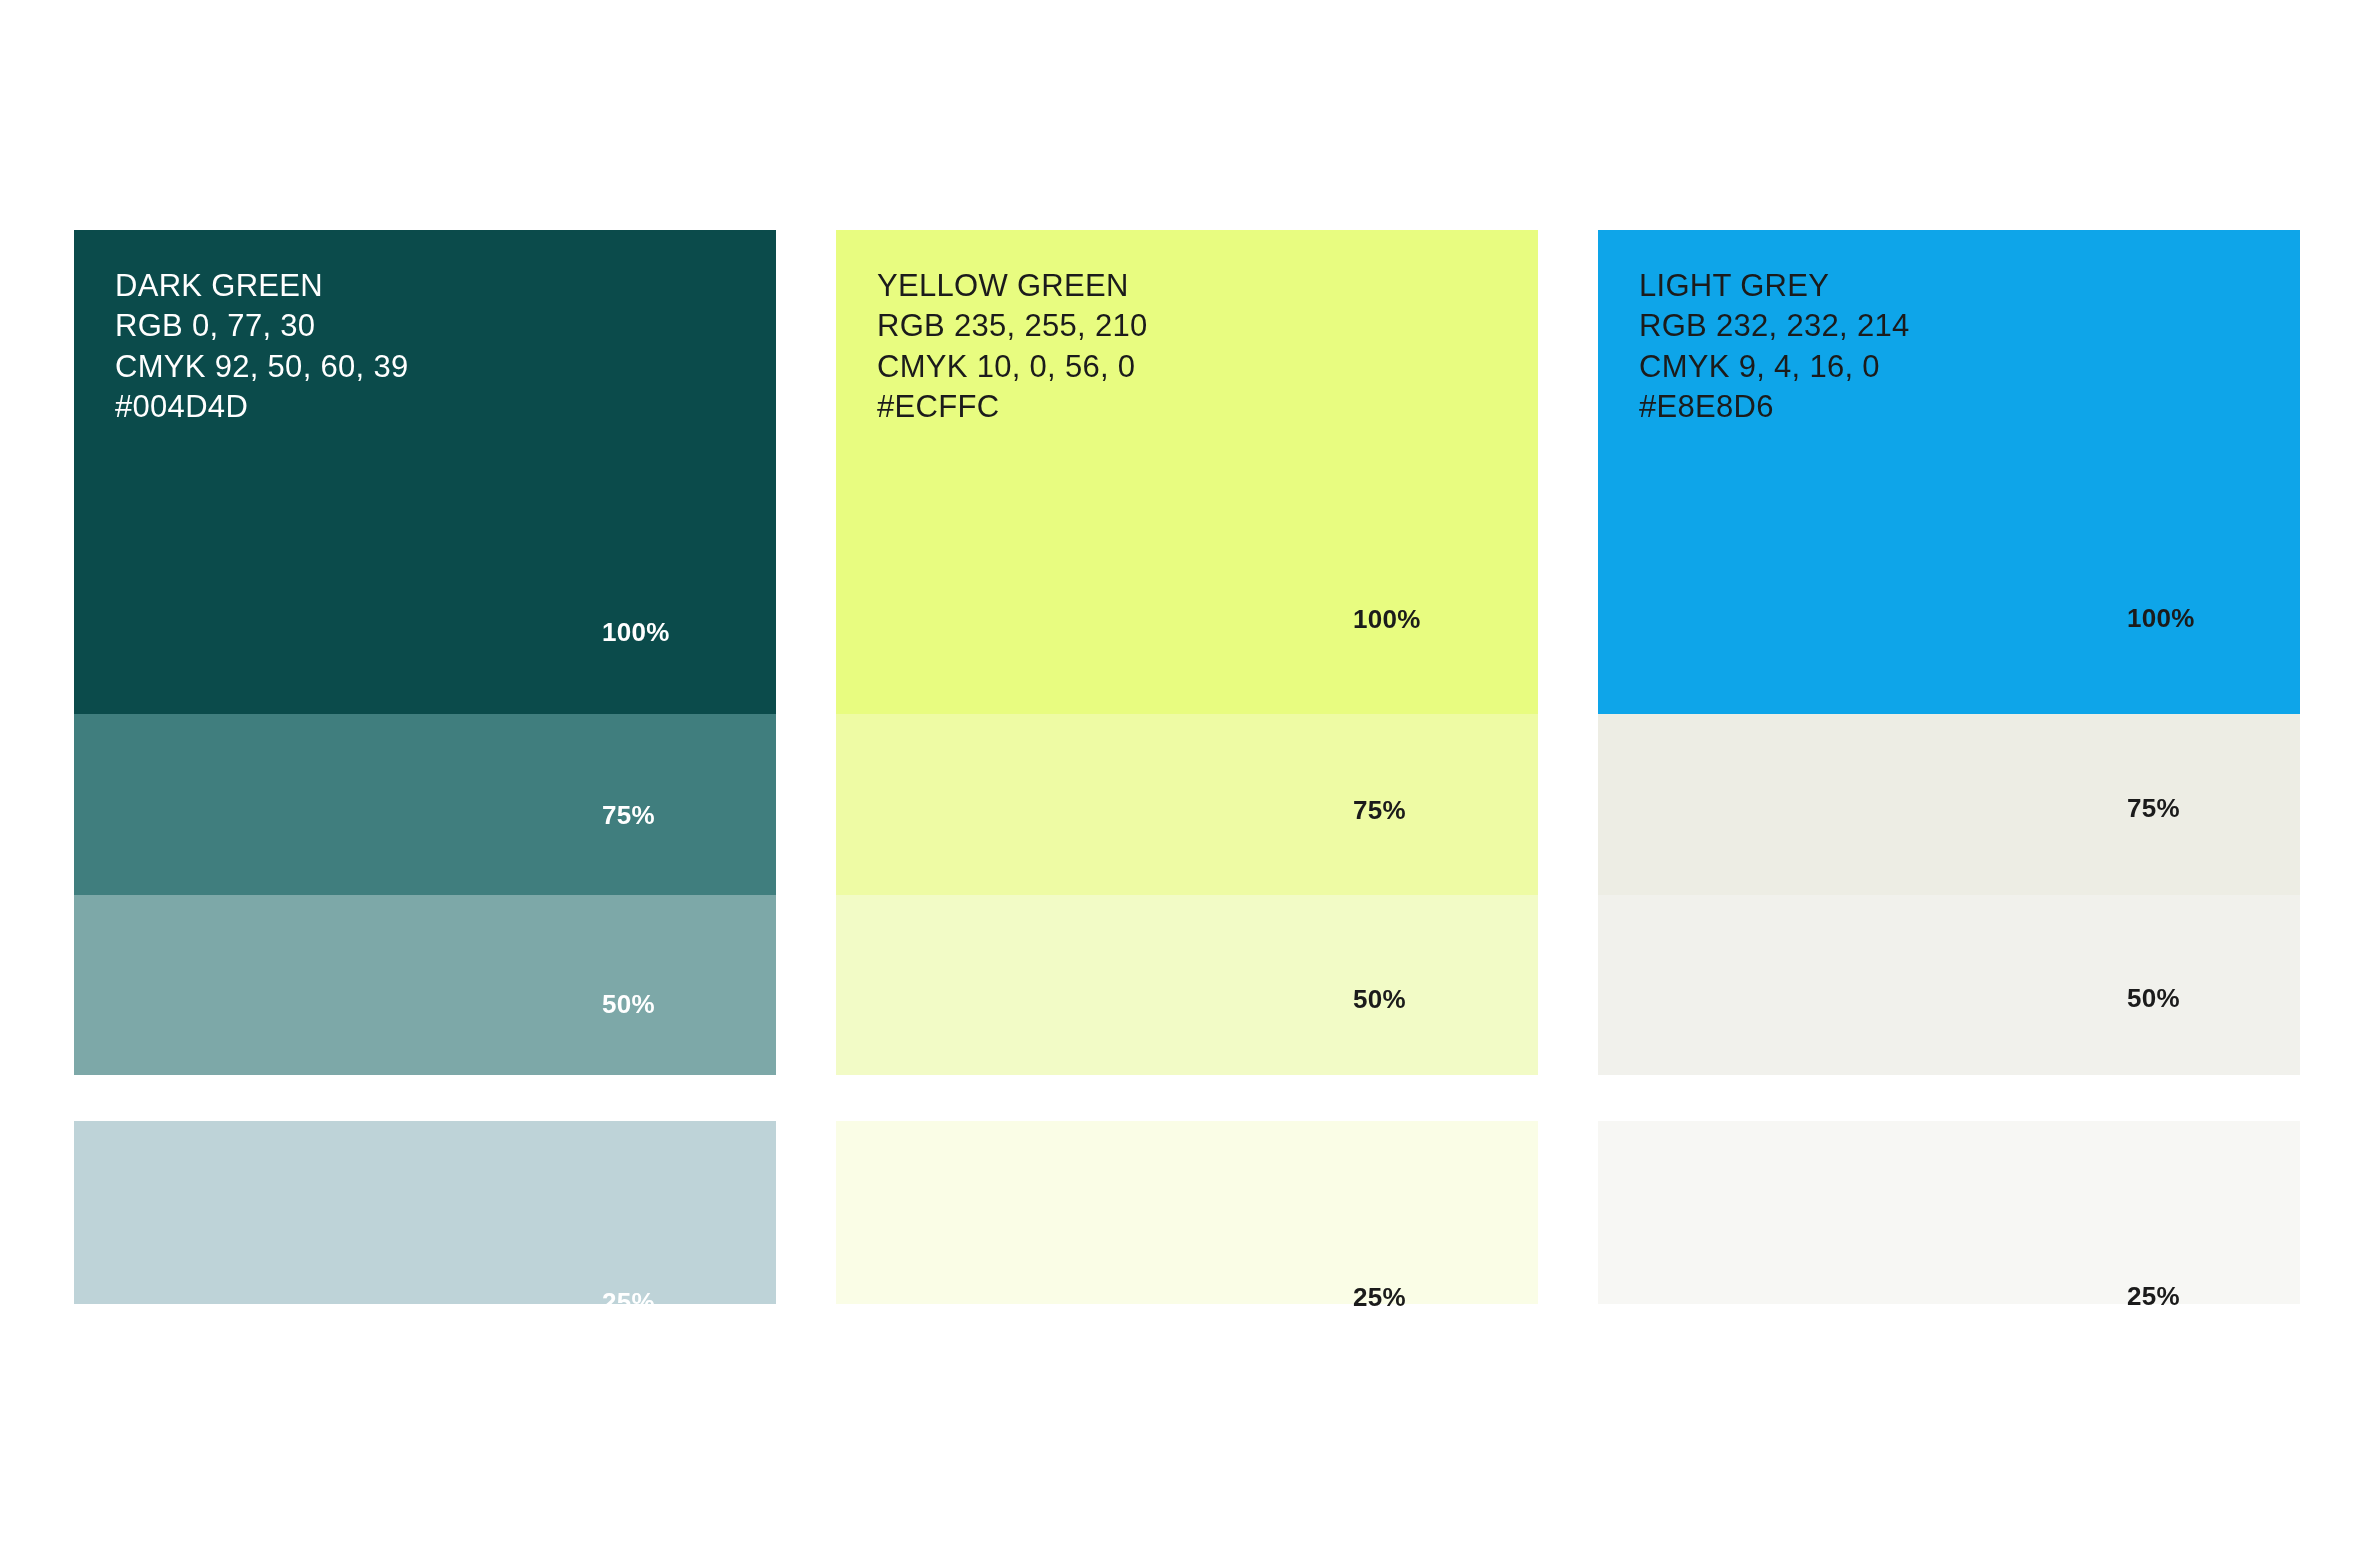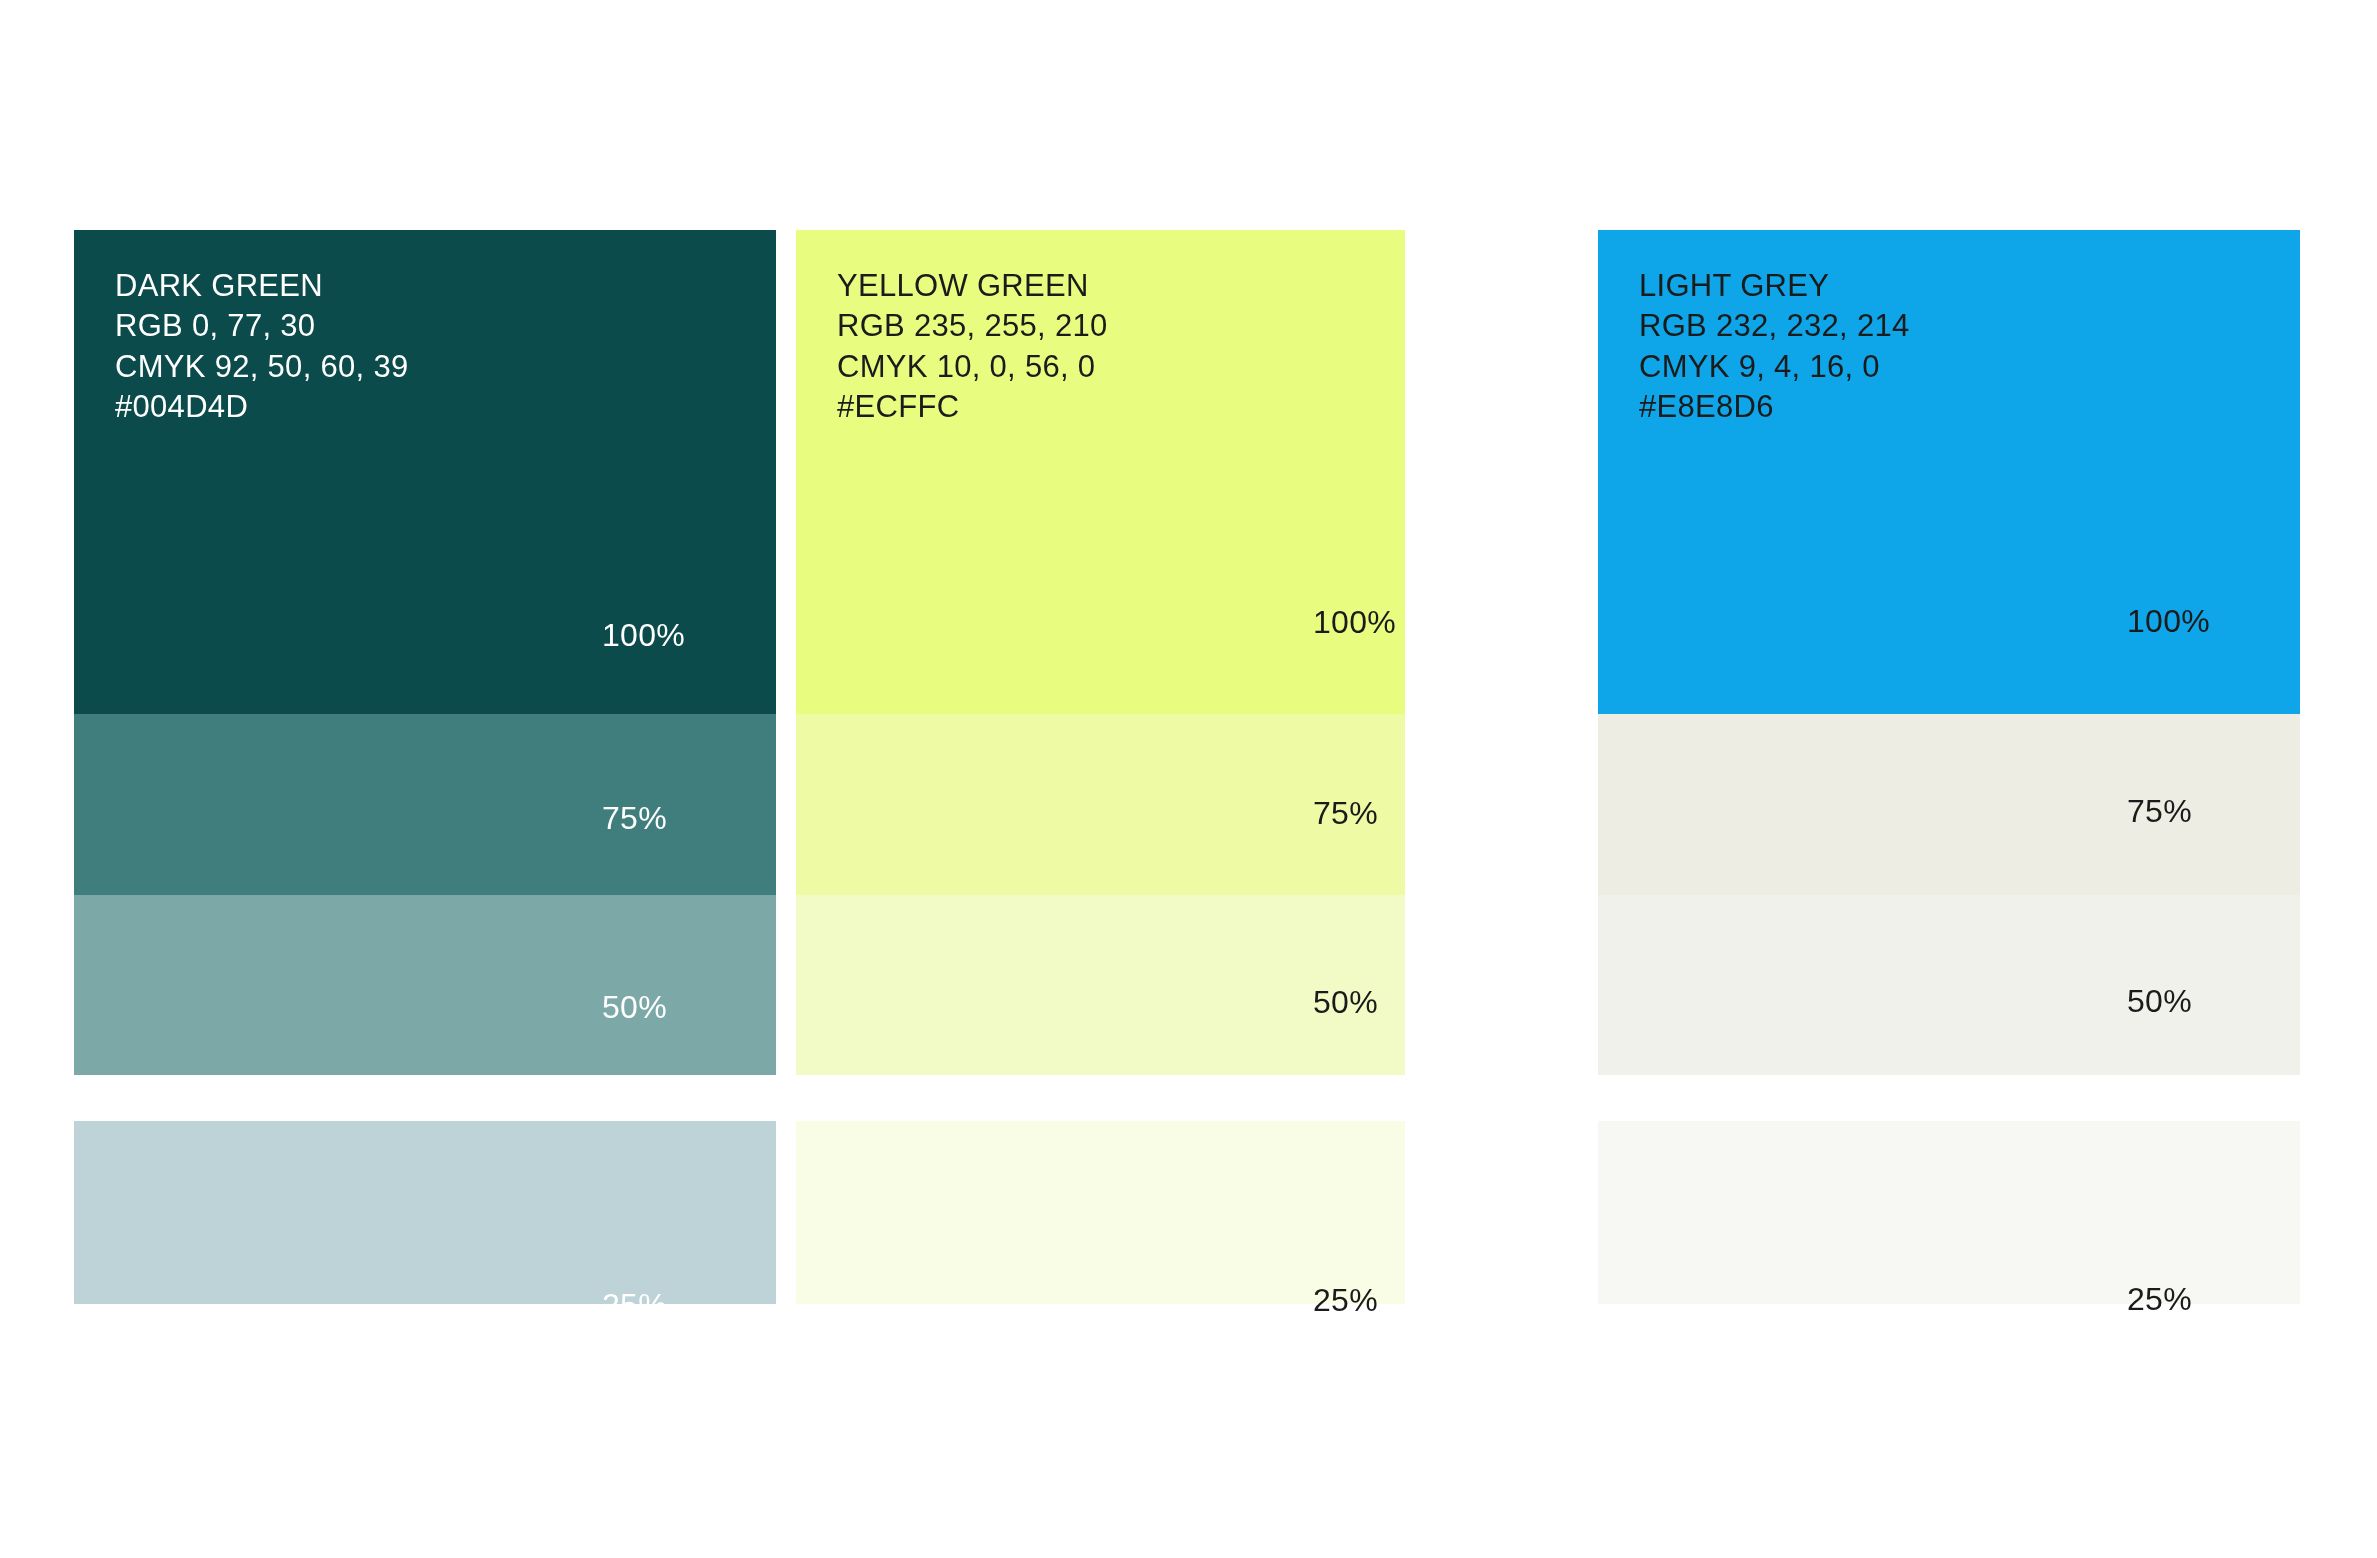--- a/index.html
+++ b/index.html
@@ -28,21 +28,21 @@
   .swatch-card {
     position: absolute;
     top: 230px;
     height: 1074px;
     display: flex;
     flex-direction: column;
   }
 
   
   .swatch-card.col-0 { left: 74px;  width: 702px; }
-  .swatch-card.col-1 { left: 796px; width: 609px; }
+  .swatch-card.col-1 { left: 836px; width: 702px; }
   .swatch-card.col-2 { left: 1598px; width: 702px; }
 
   .tint-band {
     position: relative;
     width: 100%;
     box-sizing: border-box;
   }
 
   
   .tint-band.band-100 { height: 506px; }
@@ -57,22 +57,22 @@
     line-height: 1.30;
     font-size: 31px;
     font-weight: 400;
     letter-spacing: 0.3px;
     white-space: nowrap;
   }
   .color-info .info-line { display: block; }
 
   .tint-label {
     position: absolute;
-    font-size: 32px;
-    font-weight: 400;
+    font-size: 26px;
+    font-weight: 700;
     letter-spacing: 0.3px;
     white-space: nowrap;
   }
 
   
   .col-0 .tint-label { left: 528px; }
   .col-1 .tint-label { left: 517px;  }
   .col-2 .tint-label { left: 529px; }
 
   .tint-band.band-100 .tint-label { top: 387px; }

